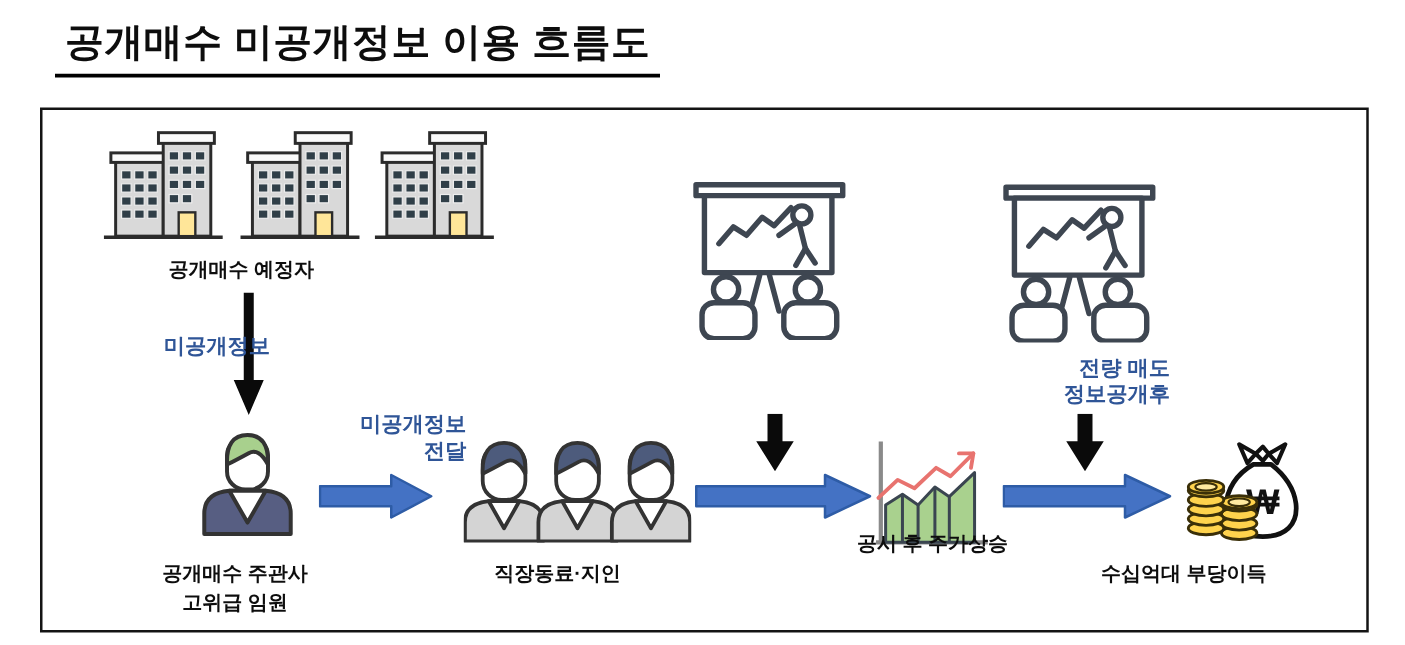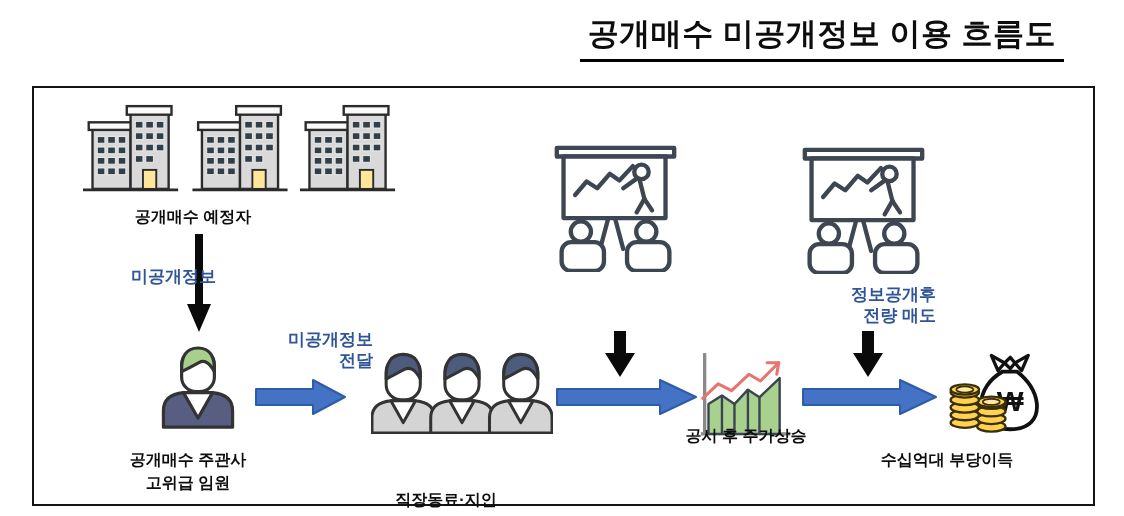--- a/index.html
+++ b/index.html
@@ -5,21 +5,21 @@
   :root{
     --arrow-blue:#4472C4; --label-blue:#2F5597; --chart-green:#A9D18E; --chart-red:#E8736F;
     --coin-yellow:#FFD34D; --hair-green:#A8D08D; --suit-navy:#575E82; --hair-navy:#4D5B7C;
     --body-gray:#D4D4D4; --building-gray:#D9D9D9; --door-yellow:#FFE699; --outline-ink:#3E4651;
   }
   *{margin:0;padding:0;box-sizing:border-box;}
   html,body{background:#fff;}
   body{width:1124px;height:516px;position:relative;overflow:hidden;
        font-family:"Liberation Sans","DejaVu Sans",sans-serif;color:#0d0d0d;}
   .abs{position:absolute;}
-  .title-wrap{position:absolute;top:13px;left:0;width:1064px;text-align:right;}
+  .title-wrap{position:absolute;top:13px;left:0;width:1064px;text-align:left;padding-left:44px;}
   .title{display:inline-block;font-size:31px;font-weight:bold;letter-spacing:.5px;
          border-bottom:3px solid #000;padding:0 8px 4px;}
   .frame{position:absolute;left:32px;top:86px;width:1063px;height:420px;border:2px solid #141414;background:#fff;}
   .node-label{position:absolute;font-size:16px;font-weight:bold;text-align:center;line-height:23px;color:#0d0d0d;}
   .blue-label{position:absolute;font-size:17px;font-weight:bold;text-align:right;line-height:21px;color:var(--label-blue);}
   svg{display:block;}
 </style>
 </head>
 <body>
 
@@ -103,21 +103,21 @@
       <path d="M1,95 L1,79 Q1,63 21,61 L47,61 Q67,63 67,79 L67,95 Z" fill="var(--body-gray)" stroke="#333" stroke-width="3.2" stroke-linejoin="round"></path>
       <path d="M21,61 L34,84 L47,61 Z" fill="#fff" stroke="#333" stroke-width="3.2" stroke-linejoin="round"></path>
       <rect x="16" y="14" width="36" height="46" rx="16" fill="#fff" stroke="#333" stroke-width="3.2"></rect>
       <path d="M16,38 Q15,12 34,12 Q53,12 52,38 Q44,23 35,28 Q24,34 16,38 Z" fill="var(--hair-navy)" stroke="#333" stroke-width="3.2" stroke-linejoin="round"></path>
     </g>
   </defs>
   <use href="#pp" x="0"></use>
     <use href="#pp" x="62"></use>
     <use href="#pp" x="124"></use>
 </svg>
-<div class="node-label" style="left:346px;top:448px;width:200px;margin-top:40px;">직장동료·지인</div>
+<div class="node-label" style="left:346px;top:448px;width:200px;">직장동료·지인</div>
 
 <svg class="abs" style="left:556px;top:377px;" width="142" height="40" viewBox="0 0 142 40">
   <polygon points="1,12 104,12 104,3 140,20 104,37 104,28 1,28" fill="var(--arrow-blue)" stroke="#2E5CA6" stroke-width="2" stroke-linejoin="round"></polygon>
 </svg>
 
 <svg class="abs" style="left:552px;top:143px;" width="127" height="129" viewBox="0 0 132 134">
   <g stroke="var(--outline-ink)" stroke-width="4.5" fill="none" stroke-linecap="round" stroke-linejoin="round">
     <rect x="5" y="5" width="122" height="9" fill="#fff"></rect>
     <rect x="12" y="14" width="106" height="64" fill="#fff"></rect>
     <polyline points="24,54 36,40 47,47 60,32 70,39 84,24"></polyline>
@@ -169,22 +169,22 @@
     <polyline points="96,58 104,70"></polyline>
     <line x1="58" y1="80" x2="50" y2="110"></line>
     <line x1="66" y1="80" x2="74" y2="110"></line>
     <circle cx="30" cy="92" r="10.5" fill="#fff"></circle>
     <rect x="10" y="103" width="44" height="30" rx="10" fill="#fff"></rect>
     <circle cx="98" cy="92" r="10.5" fill="#fff"></circle>
     <rect x="78" y="103" width="44" height="30" rx="10" fill="#fff"></rect>
   </g>
 </svg>
 <div class="blue-label" style="left:796px;top:284px;width:140px;">
+  <span style="display:block">전량 매도</span>
   <span style="display:block">정보공개후</span>
-  <span style="display:block">전량 매도</span>
 </div>
 <svg class="abs" style="left:852px;top:331px;" width="32" height="46" viewBox="0 0 32 46">
   <polygon points="10,0 22,0 22,22 31,22 16,46 1,22 10,22" fill="#0a0a0a"></polygon>
 </svg>
 
 <svg class="abs" style="left:944px;top:341px;" width="106" height="97" viewBox="0 0 112 102">
   <path d="M62,32 C48,40 39,53 39,68 C39,85 52,93 70,93 C89,93 100,83 98,65 C96,50 86,39 77,32 Z" fill="#fff" stroke="#111" stroke-width="4" stroke-linejoin="round"></path>
   <path d="M50,15 L64,23 L57,31 Z" fill="#fff" stroke="#111" stroke-width="3.5" stroke-linejoin="round"></path>
   <path d="M89,15 L75,23 L82,31 Z" fill="#fff" stroke="#111" stroke-width="3.5" stroke-linejoin="round"></path>
   <path d="M64,23 L70,17 L75,23 L70,29 Z" fill="#fff" stroke="#111" stroke-width="3.5" stroke-linejoin="round"></path>

